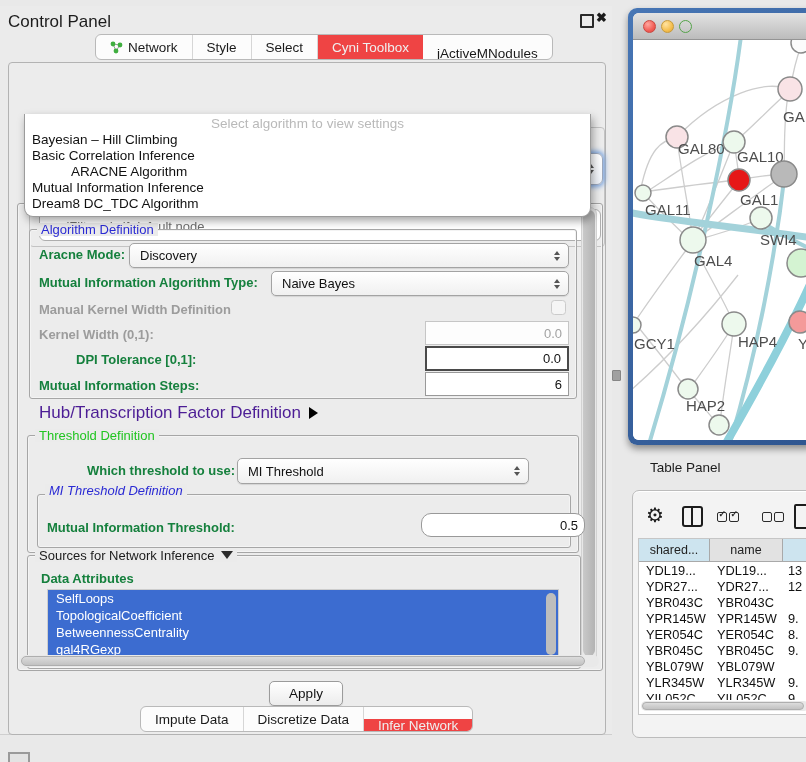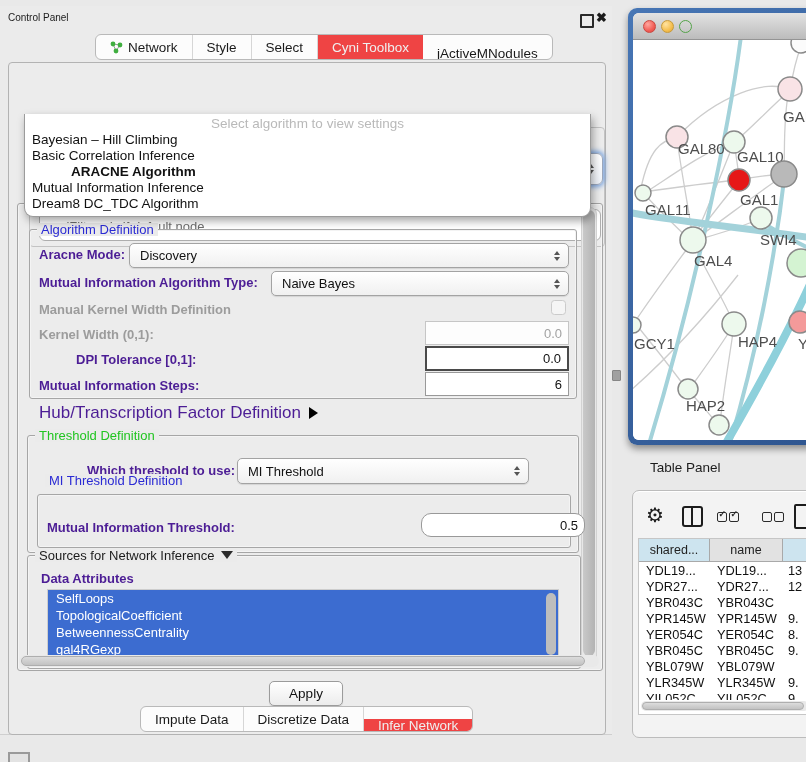--- a/index.html
+++ b/index.html
@@ -3,48 +3,48 @@
 <meta charset="utf-8">
 <style>
   html,body{margin:0;padding:0;}
   body{width:806px;height:762px;overflow:hidden;background:#e9e9e9;
        font-family:"Liberation Sans",sans-serif;color:#1b1b1b;
        -webkit-font-smoothing:antialiased;}
   #app{position:relative;width:806px;height:762px;overflow:hidden;}
   .abs{position:absolute;}
   
   .cp-win{left:0;top:6px;width:612px;height:728px;background:#ebebeb;border-bottom:1px solid #cfcfcf;}
-  .cp-title{left:8px;top:6px;font-size:10px;color:#1c1c1c;}
+  .cp-title{left:8px;top:6px;font-size:17px;color:#1c1c1c;}
   .win-float{left:580px;top:8px;width:10px;height:10px;border:2px solid #2a2a2a;border-radius:1px;}
   .win-close{left:596px;top:4px;font-size:13px;font-weight:bold;color:#1a1a1a;}
   
   .tabstrip{display:flex;align-items:stretch;background:#fcfcfc;border:1px solid #b9b9b9;border-radius:6px;overflow:hidden;}
   .tabstrip .tab{display:flex;align-items:center;gap:5px;padding:0 14px;font-size:13.5px;color:#1a1a1a;border-right:1px solid #d6d6d6;}
   .tabstrip .tab:last-child{border-right:none;margin-top:12px;}
   .tabstrip .tab.sel{background:#ef4444;color:#efefef;border-right:none;}
   .top-tabs{left:95px;top:28px;height:24px;}
   .bottom-tabs{left:140px;top:700px;height:24px;}
   
   .frag-group{left:20px;top:64px;width:574px;height:118px;border:1px solid #c3c3c3;border-radius:4px;}
   .frag-field{left:30px;top:146px;width:562px;height:32px;border:1px solid #adadad;border-radius:6px;background:#fff;
               font-size:13px;color:#6d6d6d;padding-top:9px;padding-left:12px;box-sizing:border-box;}
   .frag-combo{left:558px;top:90px;width:34px;height:30px;border:1px solid #9aa7bd;border-radius:6px;background:linear-gradient(#fff,#eef2f8);
               box-shadow:0 0 5px 2px #7aa4de;}
   
   .popup{left:15px;top:51px;width:565px;background:#fff;border:1px solid #9b9b9b;border-top:none;
          border-radius:0 0 9px 9px;box-shadow:2px 4px 8px rgba(0,0,0,.35);z-index:40;padding-bottom:4px;}
   .popup .prompt{text-align:center;color:#b9b9b9;font-size:13.5px;padding:2px 0 1px 0;}
   .popup .item{font-size:13.5px;line-height:16px;padding-left:7px;color:#111;}
-  .popup .item.bold{font-weight:bold;padding-left:46px;}
+  .popup .item.bold{font-weight:normal;padding-left:46px;}
   
   .gbox{border:1px solid #a6a6a6;border-radius:3px;box-shadow:inset 0 0 0 1px #f4f4f4;}
   .legend{background:#ebebeb;padding:0 4px;font-size:13px;line-height:13px;}
   .legend.blue{color:#2a2ad4;}
   .legend.green{color:#21c521;}
-  .lbl{font-size:13px;font-weight:bold;color:#4c1d95;white-space:nowrap;}
+  .lbl{font-size:13px;font-weight:bold;color:#15803d;white-space:nowrap;}
   .lbl.dis{color:#9c9c9c;}
   .plain{font-size:17px;color:#4c1d95;white-space:nowrap;}
   .combo{border:1px solid #a3a3a3;border-radius:5px;background:linear-gradient(#ffffff,#f0f0f0);
          font-size:13px;color:#111;display:flex;align-items:center;padding:0 24px 0 10px;box-sizing:border-box;
          box-shadow:0 1px 1px rgba(0,0,0,.10);}
   .arrows{position:absolute;right:8px;top:50%;transform:translateY(-50%);display:flex;flex-direction:column;gap:2px;}
   .arrows i{display:block;width:0;height:0;border-left:3.5px solid transparent;border-right:3.5px solid transparent;}
   .arrows i.up{border-bottom:4px solid #555;}
   .arrows i.dn{border-top:4px solid #555;}
   .tfield{background:#fff;border:1px solid #999;font-size:13px;color:#111;text-align:right;
@@ -205,21 +205,21 @@
       <div class="abs lbl" style="left:78px;top:400px;">Which threshold to use:</div>
       <div class="abs combo" style="left:228px;top:395px;width:292px;height:26px;">
         <span>MI Threshold</span>
         <span class="arrows">
             <i class="up"></i>
             <i class="dn"></i>
           </span>
       </div>
 
       <div class="abs gbox" style="left:28px;top:431px;width:532px;height:52px;"></div>
-      <div class="abs legend blue" style="left:36px;top:411px;">MI Threshold Definition</div>
+      <div class="abs legend blue" style="left:36px;top:421px;font-style:italic;">MI Threshold Definition</div>
       <div class="abs lbl" style="left:38px;top:457px;">Mutual Information Threshold:</div>
       <div class="abs tfield" style="left:412px;top:450px;width:164px;height:24px;border-radius:10px;">0.5</div>
 
       <div class="abs gbox" style="left:18px;top:492px;width:552px;height:112px;"></div>
       <div class="abs legend" style="left:26px;top:486px;"><span>Sources for Network Inference</span><span class="tri-down"></span></div>
       <div class="abs lbl" style="left:32px;top:508px;">Data Attributes</div>
 
       <div class="abs attr-list" style="left:38px;top:526px;width:510px;height:70px;">
         <div class="attr-item">SelfLoops</div>
         <div class="attr-item">TopologicalCoefficient</div>

